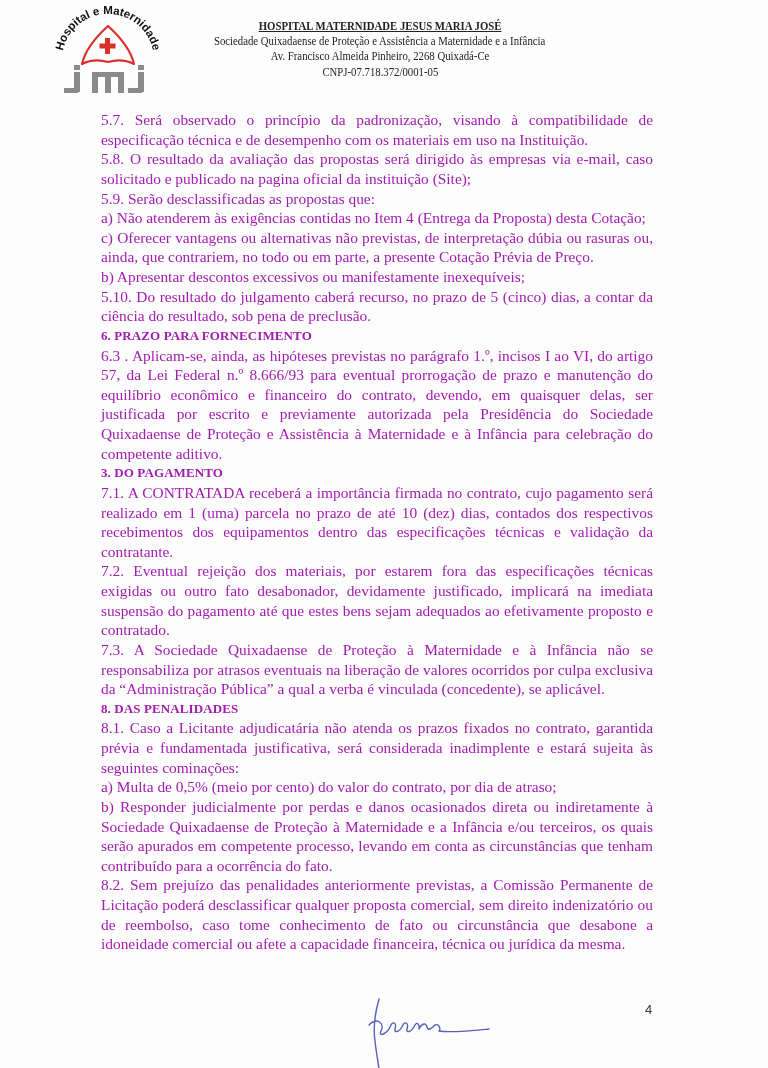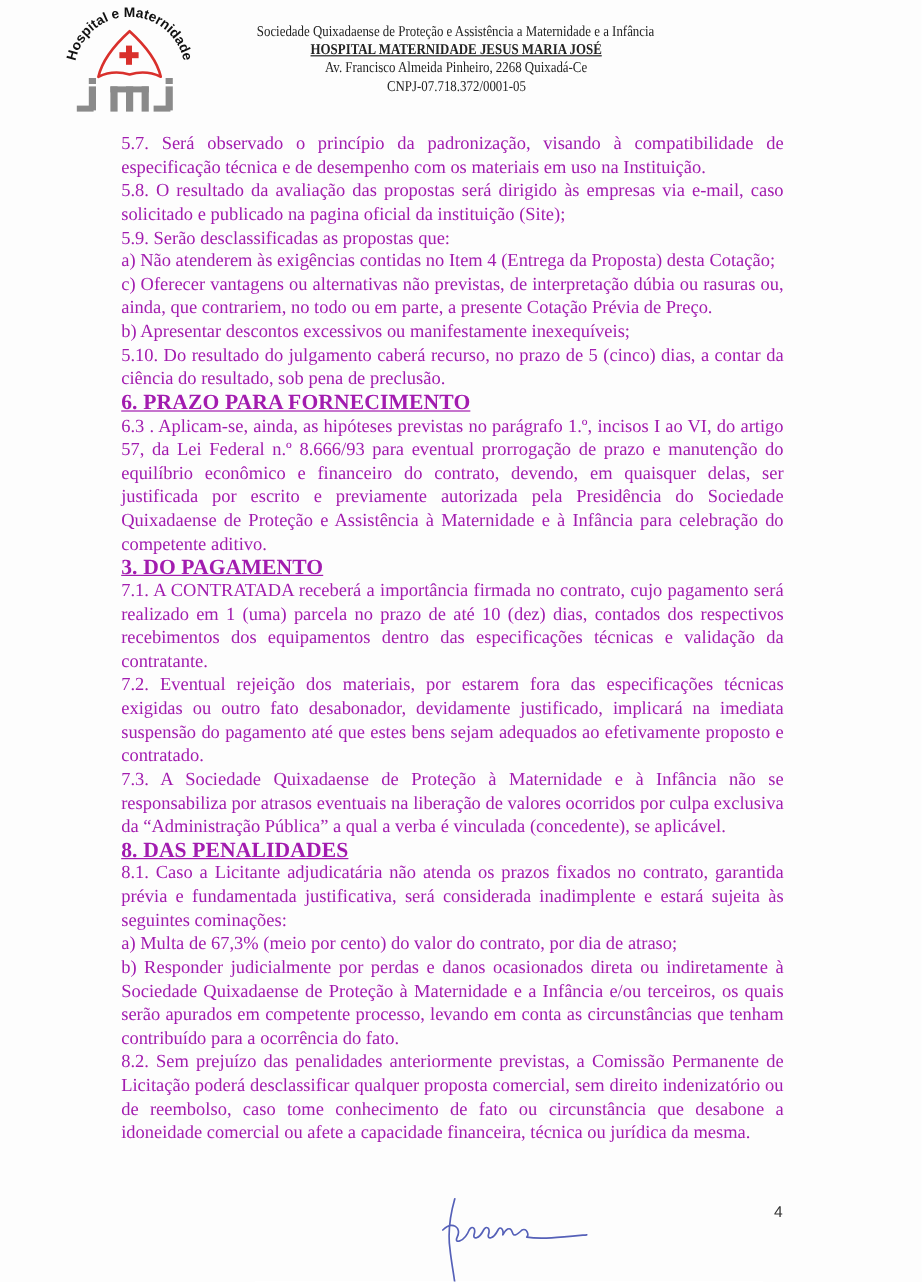--- a/index.html
+++ b/index.html
@@ -69,25 +69,24 @@
       line-height: 19.62px;
       color: #a21caf;
     }
     .content p {
       margin: 0;
       text-align: justify;
       hyphens: none;
     }
     .content h2 {
       margin: 0;
-      font-size: 18px;
+      font-size: 13px;
       line-height: 19.62px;
       font-weight: bold;
       letter-spacing: 0.1px;
-      text-decoration: underline;
     }
 
     
     .signature {
       position: absolute;
       left: 365px;
       top: 995px;
       width: 140px;
       height: 75px;
     }
@@ -130,22 +129,22 @@
       <rect x="61" y="70" width="6" height="21"></rect>
       <rect x="74" y="70" width="6" height="21"></rect>
 
       <rect x="94" y="63" width="6" height="5"></rect>
       <rect x="94" y="70" width="6" height="20"></rect>
       <rect x="84" y="86" width="14" height="5"></rect>
     </g>
   </svg>
 
   <div class="letterhead">
+    <span class="line"><span class="cond hosp">HOSPITAL MATERNIDADE JESUS MARIA JOSÉ</span></span>
     <span class="line"><span class="org">Sociedade Quixadaense de Proteção e Assistência a Maternidade e a Infância</span></span>
-    <span class="line"><span class="cond hosp">HOSPITAL MATERNIDADE JESUS MARIA JOSÉ</span></span>
     <span class="line"><span class="cond">Av. Francisco Almeida Pinheiro, 2268  Quixadá-Ce</span></span>
     <span class="line"><span class="cond">CNPJ-07.718.372/0001-05</span></span>
   </div>
 
   <div class="content">
     <p>5.7. Será observado o princípio da padronização, visando à compatibilidade de especificação técnica e de desempenho com os materiais em uso na Instituição.</p>
     <p>5.8. O resultado da avaliação das propostas será dirigido às empresas via e-mail, caso solicitado e publicado na pagina oficial da instituição (Site);</p>
     <p>5.9. Serão desclassificadas as propostas que:</p>
     <p>a) Não atenderem às exigências contidas no Item 4 (Entrega da Proposta) desta Cotação;</p>
     <p>c) Oferecer vantagens ou alternativas não previstas, de interpretação dúbia ou rasuras ou, ainda, que contrariem, no todo ou em parte, a presente Cotação Prévia de Preço.</p>
@@ -155,21 +154,21 @@
     <h2>6. PRAZO PARA FORNECIMENTO</h2>
     <p>6.3 . Aplicam-se, ainda, as hipóteses previstas no parágrafo 1.º, incisos I ao VI, do artigo 57, da Lei Federal n.º 8.666/93 para eventual prorrogação de prazo e manutenção do equilíbrio econômico e financeiro do contrato, devendo, em quaisquer delas, ser justificada por escrito e previamente autorizada pela Presidência do Sociedade Quixadaense de Proteção e Assistência à Maternidade e à Infância para celebração do competente aditivo.</p>
 
     <h2>3. DO PAGAMENTO</h2>
     <p>7.1. A CONTRATADA receberá a importância firmada no contrato, cujo pagamento será realizado em 1 (uma) parcela no prazo de até 10 (dez) dias, contados dos respectivos recebimentos dos equipamentos dentro das especificações técnicas e validação da contratante.</p>
     <p>7.2. Eventual rejeição dos materiais, por estarem fora das especificações técnicas exigidas ou outro fato desabonador, devidamente justificado, implicará na imediata suspensão do pagamento até que estes bens sejam adequados ao efetivamente proposto e contratado.</p>
     <p>7.3. A Sociedade Quixadaense de Proteção à Maternidade e à Infância não se responsabiliza por atrasos eventuais na liberação de valores ocorridos por culpa exclusiva da “Administração Pública” a qual a verba é vinculada (concedente), se aplicável.</p>
 
     <h2>8. DAS PENALIDADES</h2>
     <p>8.1. Caso a Licitante adjudicatária não atenda os prazos fixados no contrato, garantida prévia e fundamentada justificativa, será considerada inadimplente e estará sujeita às seguintes cominações:</p>
-    <p>a) Multa de 67,3% (meio por cento) do valor do contrato, por dia de atraso;</p>
+    <p>a) Multa de 0,5% (meio por cento) do valor do contrato, por dia de atraso;</p>
     <p>b) Responder judicialmente por perdas e danos ocasionados direta ou indiretamente à Sociedade Quixadaense de Proteção à Maternidade e a Infância e/ou terceiros, os quais serão apurados em competente processo, levando em conta as circunstâncias que tenham contribuído para a ocorrência do fato.</p>
     <p>8.2. Sem prejuízo das penalidades anteriormente previstas, a Comissão Permanente de Licitação poderá desclassificar qualquer proposta comercial, sem direito indenizatório ou de reembolso, caso tome conhecimento de fato ou circunstância que desabone a idoneidade comercial ou afete a capacidade financeira, técnica ou jurídica da mesma.</p>
   </div>
 
   <svg class="signature" viewBox="0 0 140 75">
     <path d="M 14 4 C 10 18, 8 32, 10 46 C 11 56, 13 66, 14 74
              M 4 30 C 12 22, 20 28, 16 36 C 13 42, 22 40, 26 30
              C 28 26, 32 28, 30 34 C 29 38, 34 38, 38 30
              C 40 26, 44 28, 42 34 C 41 38, 46 38, 50 30
              C 52 26, 55 30, 54 34 C 56 30, 60 26, 62 32

